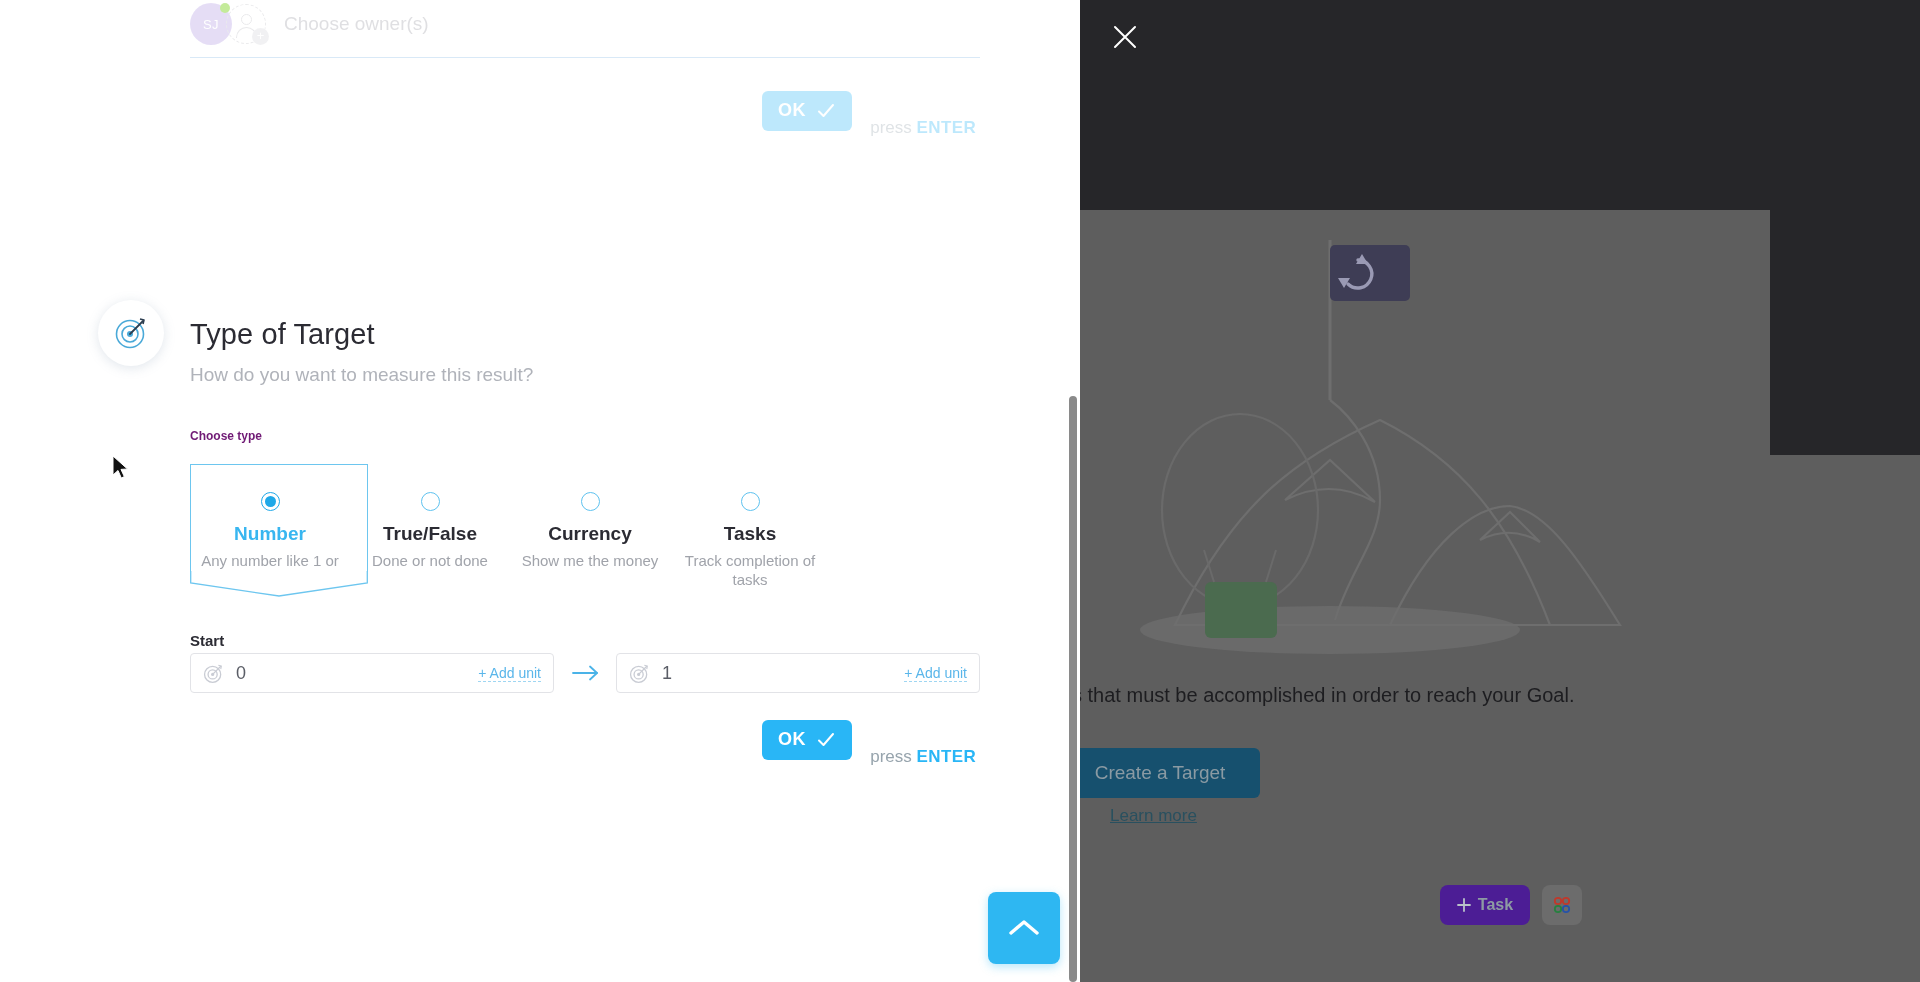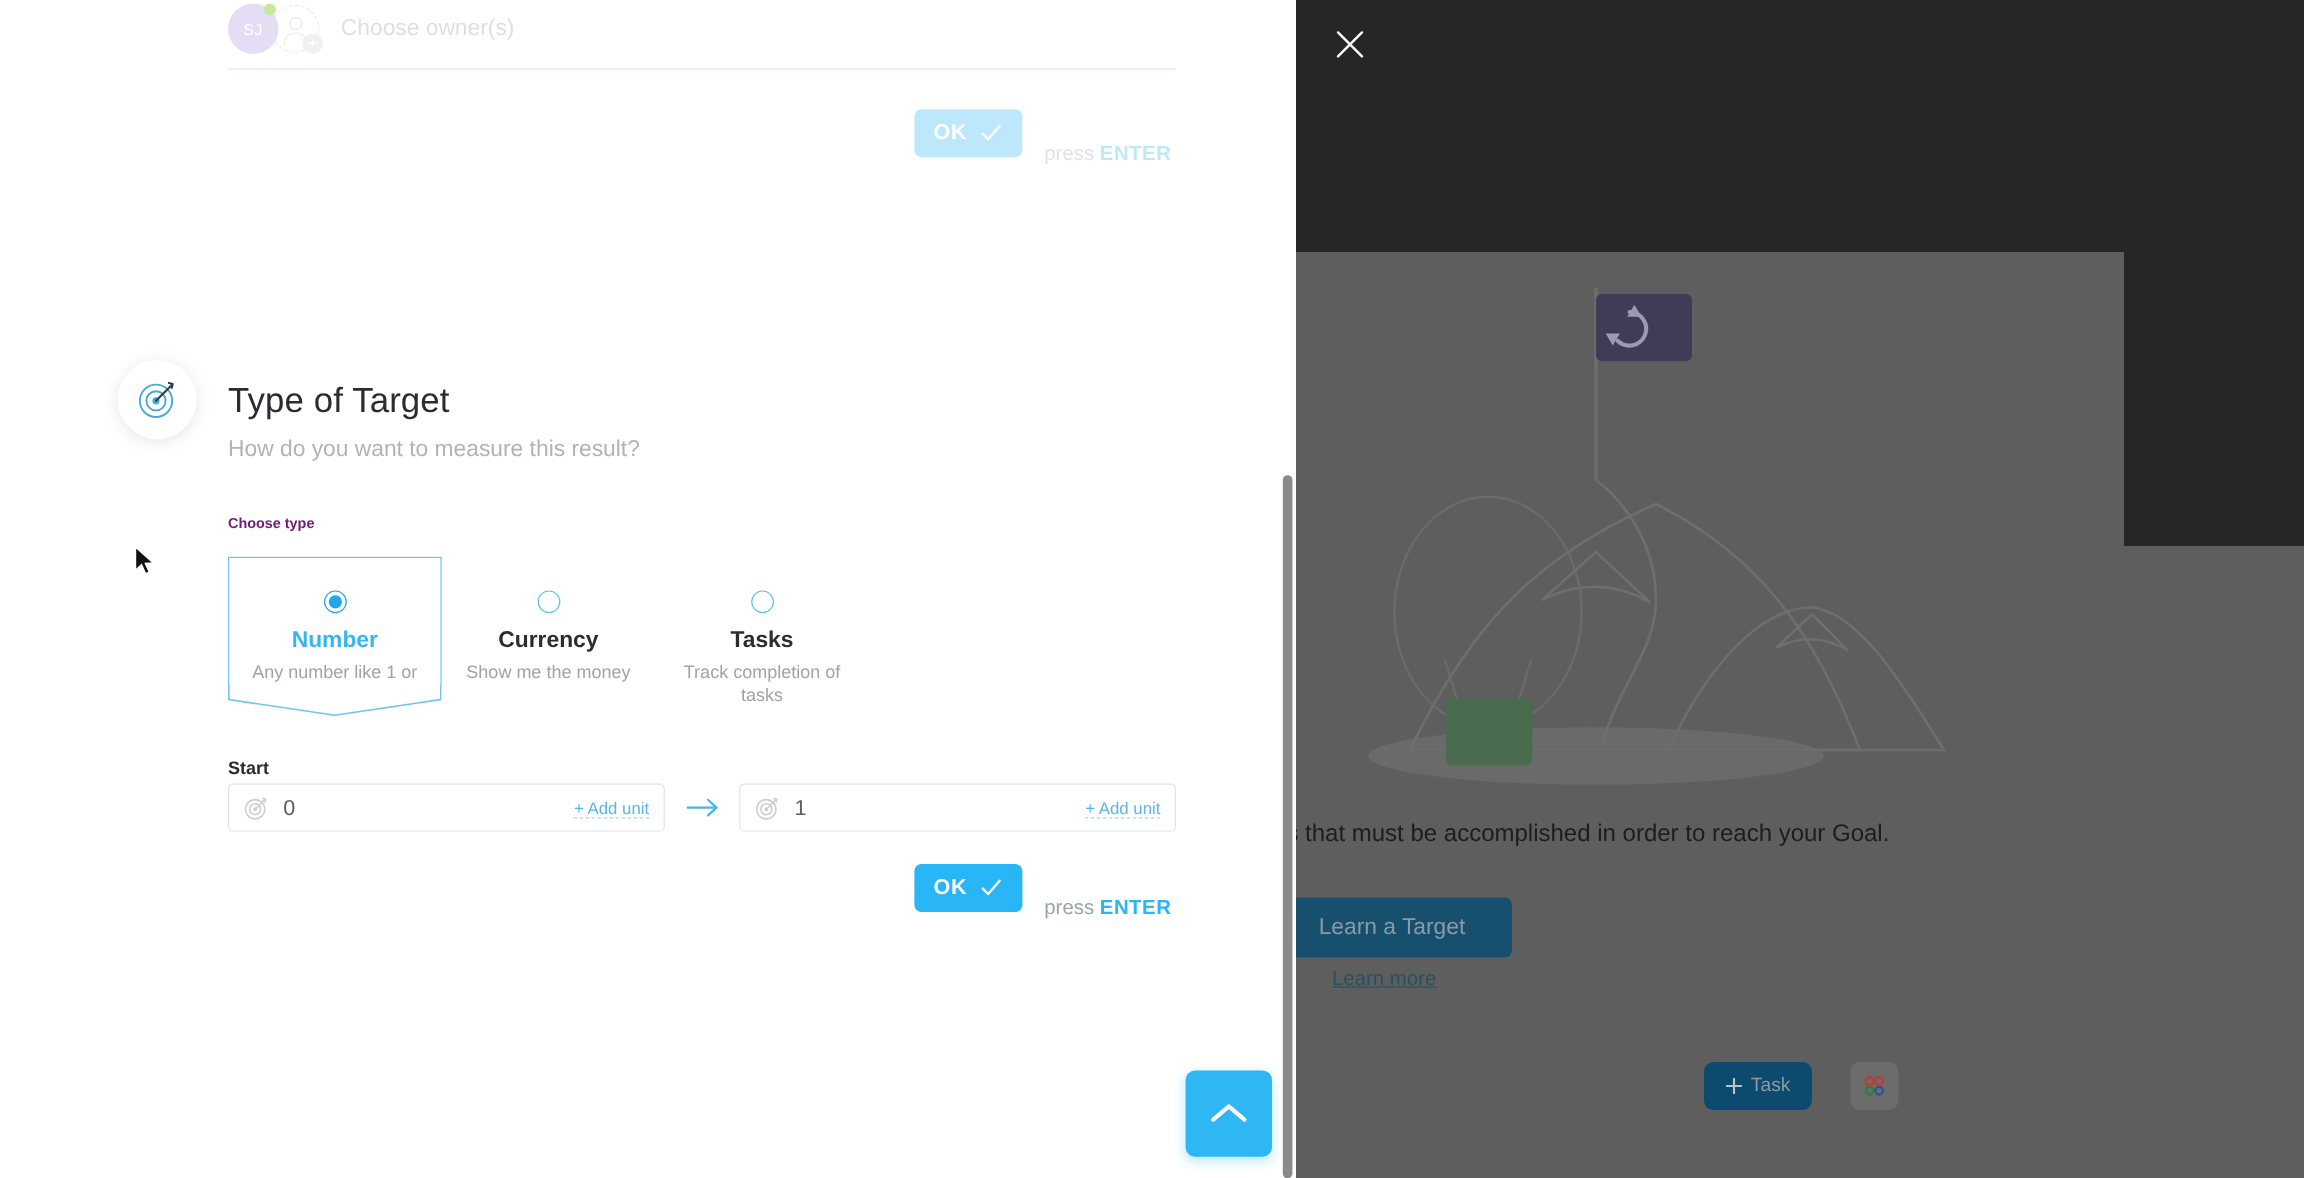--- a/index.html
+++ b/index.html
@@ -234,24 +234,24 @@
     background: #16506e; border: none; cursor: pointer;
     color: #8a9aa3; font-size: 19px; font-weight: 300;
     display: flex; align-items: center; justify-content: center;
   }
   .link-learn {
     position: absolute; left: 30px; top: 806px;
     font-size: 17px; color: #29505f; font-weight: 300;
     text-decoration: underline; cursor: pointer;
   }
   .btn-task {
-    position: absolute; left: 340px; top: 885px;
+    position: absolute; left: 360px; top: 885px;
     width: 90px; height: 40px; border-radius: 8px;
-    background: #0c4a6e; border: none; cursor: pointer;
-    color: #8d9ba3; font-size: 16px; font-weight: 400;
+    background: #4c1d95; border: none; cursor: pointer;
+    color: #8d9ba3; font-size: 16px; font-weight: 700;
     display: flex; align-items: center; justify-content: center; gap: 7px;
   }
   .btn-grid {
     position: absolute; left: 462px; top: 885px;
     width: 40px; height: 40px; border-radius: 8px;
     background: #6c6c6c; border: none; cursor: pointer;
     display: flex; align-items: center; justify-content: center;
   }
 
   
@@ -310,20 +310,25 @@
         <div class="sel-card"></div>
         <svg class="sel-tail" viewBox="0 0 178 26" preserveAspectRatio="none">
           <path d="M0.7 0 L0.7 12 L89 25 L177.3 12 L177.3 0" fill="#ffffff" stroke="#6dc6ef" stroke-width="1.3"></path>
           <path d="M0.7 -2 L0.7 0 M177.3 -2 L177.3 0" stroke="#6dc6ef" stroke-width="1.3"></path>
         </svg>
         <span class="radio"></span>
         <span class="t-name">Number</span>
         <span class="t-desc">Any number like 1 or 2</span>
       </div>
 
+      <div class="type-opt">
+        <span class="radio"></span>
+        <span class="t-name">True/False</span>
+        <span class="t-desc">Done or not done</span>
+      </div>
 
       <div class="type-opt">
         <span class="radio"></span>
         <span class="t-name">Currency</span>
         <span class="t-desc">Show me the money</span>
       </div>
 
       <div class="type-opt">
         <span class="radio"></span>
         <span class="t-name">Tasks</span>
@@ -414,21 +419,21 @@
       <path d="M282 44 L276 54 L288 54 Z" fill="#9a9ab4"></path>
       <path d="M264 78 L270 68 L258 68 Z" fill="#9a9ab4"></path>
       <ellipse cx="160" cy="300" rx="78" ry="96" fill="none" stroke="#6a6a6a" stroke-width="2.2"></ellipse>
       <rect x="125" y="372" width="72" height="56" rx="6" fill="#4b6b4f"></rect>
       <path d="M124 340 L134 372 M196 340 L186 372" stroke="#6a6a6a" stroke-width="2"></path>
     </svg>
 
     <div class="modal-desc">s that must be accomplished in order to reach your Goal.</div>
 
     <button class="btn-create">
-      <span>Learn a Target</span>
+      <span>Create a Target</span>
     </button>
 
     <div class="link-learn">Learn more</div>
 
     <button class="btn-task">
       <svg width="14" height="14" viewBox="0 0 14 14">
         <path d="M7 1 V13 M1 7 H13" stroke="#b9c3c9" stroke-width="1.8" stroke-linecap="round"></path>
       </svg>
       <span>Task</span>
     </button>

